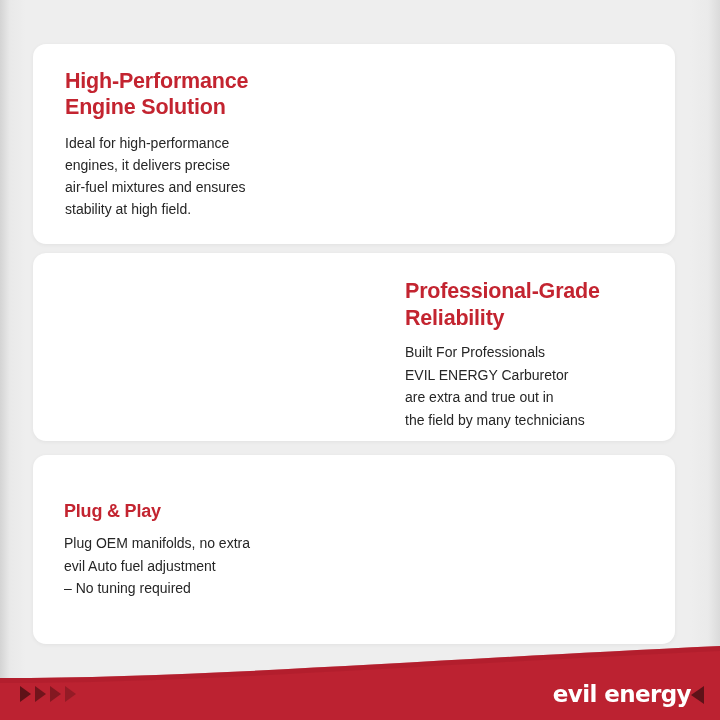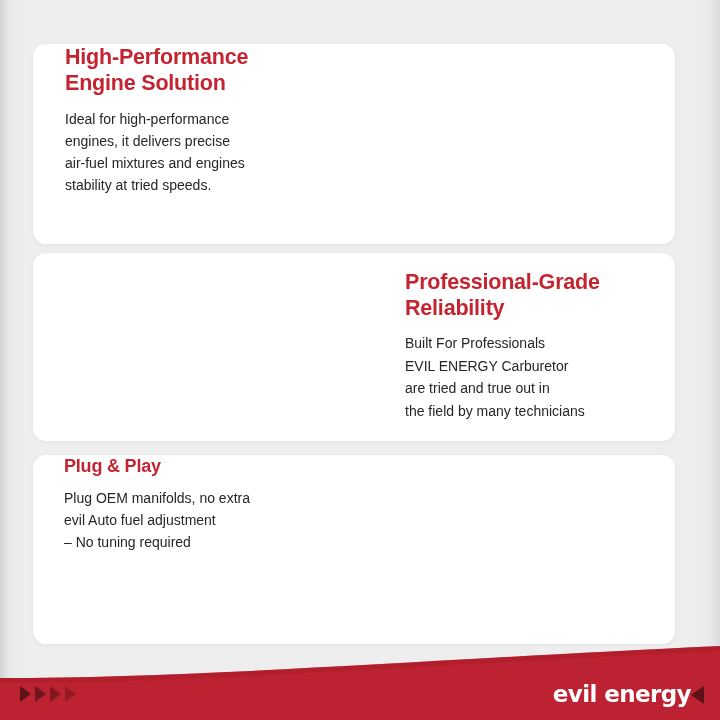--- a/index.html
+++ b/index.html
@@ -33,21 +33,21 @@
     overflow: hidden;
   }
   #card-1 { left: 33px;  top: 44px;  width: 642px; height: 200px; }
   #card-2 { left: 33px;  top: 253px; width: 642px; height: 188px; }
   #card-3 { left: 33px;  top: 455px; width: 642px; height: 189px; }
 
   .card-inner {
     display: flex;
     width: 100%;
     height: 100%;
-    align-items: flex-start;
+    align-items: center;
   }
   .card-inner.reverse { flex-direction: row-reverse; }
 
   .text-col {
     flex: 0 0 262px;
     padding: 0 14px 0 32px;
     display: flex;
     flex-direction: column;
     justify-content: center;
     box-sizing: border-box;
@@ -449,22 +449,22 @@
   <div class="card" id="card-1">
     <div class="card-inner">
       <div class="text-col">
         <h2 class="card-title">
           <span>High-Performance</span><br>
           <span>Engine Solution</span>
         </h2>
         <p class="card-body">
           <span>Ideal for high-performance</span><br>
           <span>engines, it delivers precise</span><br>
-          <span>air-fuel mixtures and engines</span><br>
-          <span>stability at tried speeds.</span>
+          <span>air-fuel mixtures and ensures</span><br>
+          <span>stability at high field.</span>
         </p>
       </div>
       <div class="media-col">
         <div class="photo" id="photo-carb-engine">
           <div class="carb-wires"></div>
           <div class="carb-distributor"></div>
           <div class="carb-canister"></div>
           <div class="carb-intake"></div>
           <div class="carb-body"></div>
           <div class="carb-throat"></div>
@@ -480,21 +480,21 @@
   <div class="card" id="card-2">
     <div class="card-inner reverse">
       <div class="text-col">
         <h2 class="card-title">
           <span>Professional-Grade</span><br>
           <span>Reliability</span>
         </h2>
         <p class="card-body">
           <span>Built For Professionals</span><br>
           <span>EVIL ENERGY  Carburetor</span><br>
-          <span>are tried and true out in</span><br>
+          <span>are extra and true out in</span><br>
           <span>the field by many technicians</span>
         </p>
       </div>
       <div class="media-col">
         <div class="photo" id="photo-laptop-bay">
           <div class="bay-top-dark"></div>
           <div class="bay-hoses"></div>
           <div class="bay-battery"></div>
           <div class="bay-battery-panel"></div>
           <div class="bay-battery-red"></div>

